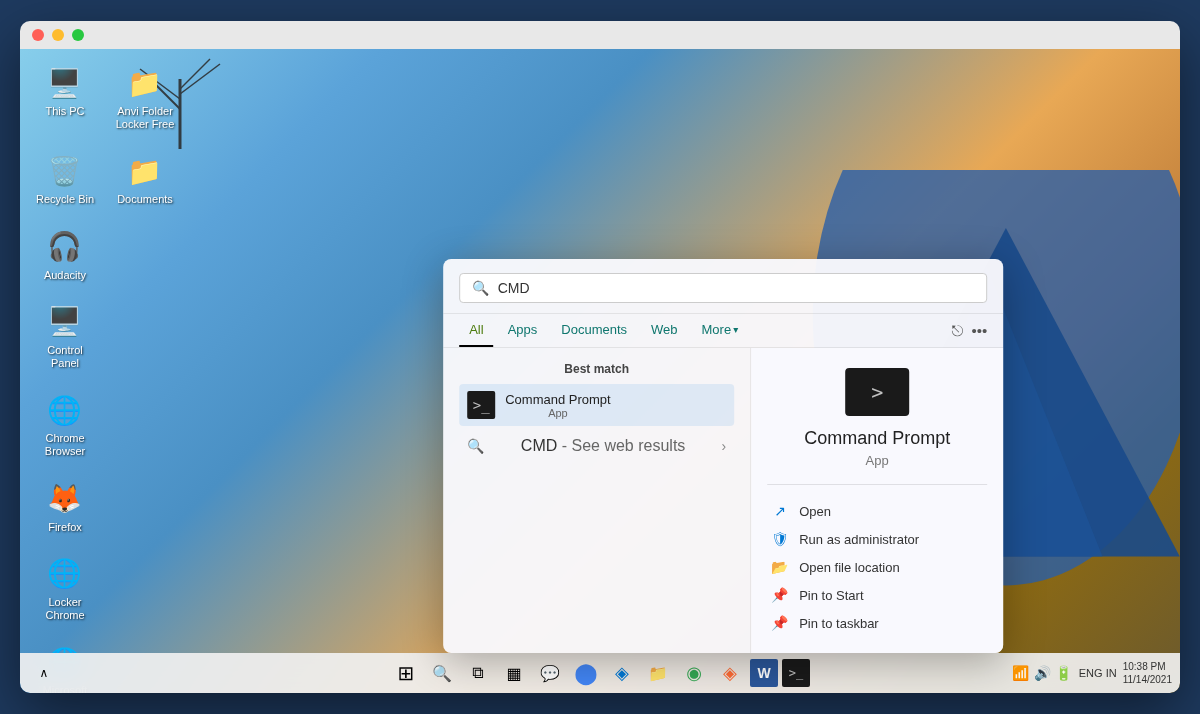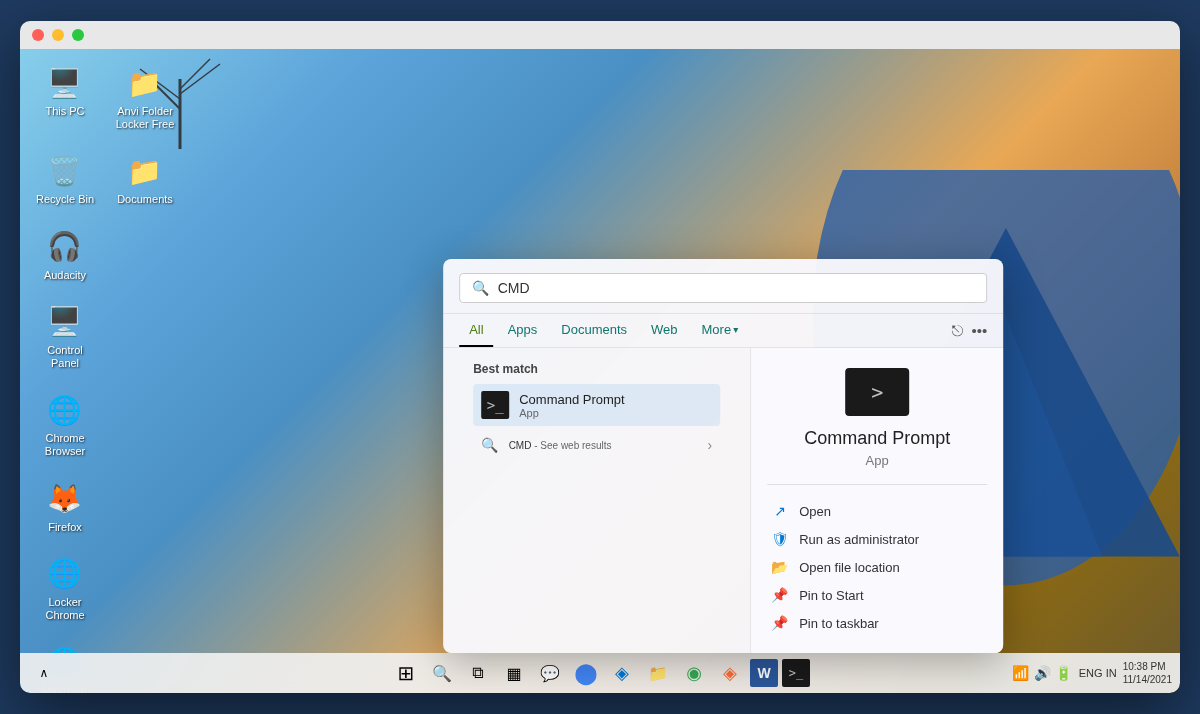--- a/index.html
+++ b/index.html
@@ -241,22 +241,23 @@
 
     
     .menu-content {
       display: flex;
       min-height: 280px;
     }
 
     
     .left-panel {
       width: 55%;
-      padding: 14px 30px;
+      padding: 14px 16px;
       border-right: 1px solid rgba(0,0,0,0.08);
+      text-align: center;
     }
 
     .section-title {
       font-size: 12px;
       font-weight: 600;
       color: #444;
       margin-bottom: 8px;
     }
 
     .result-item {
@@ -292,21 +293,21 @@
     .web-search-item {
       display: flex;
       align-items: center;
       gap: 10px;
       padding: 7px 8px;
       border-radius: 4px;
       cursor: pointer;
       margin-top: 4px;
     }
     .web-search-text {
-      font-size: 10px;
+      font-size: 16px;
       color: #333;
       flex: 1;
     }
     .web-search-text .web-keyword { font-weight: 500; }
     .web-search-text .web-suffix { color: #666; }
     .web-arrow {
       font-size: 14px;
       color: #888;
     }
 

